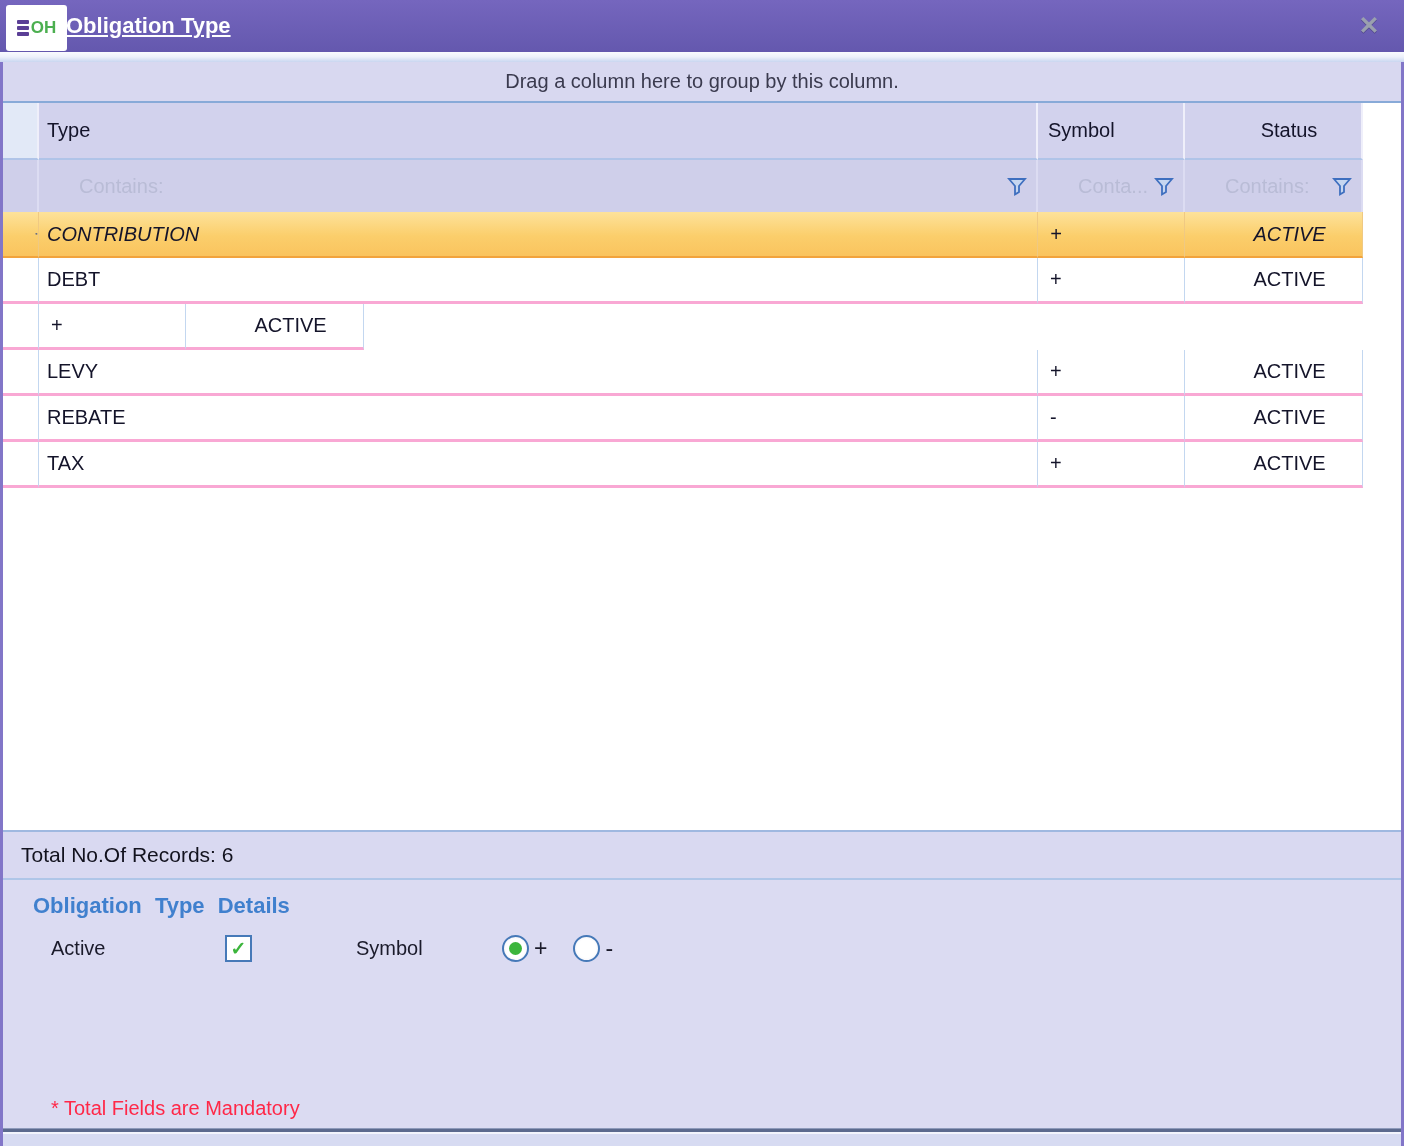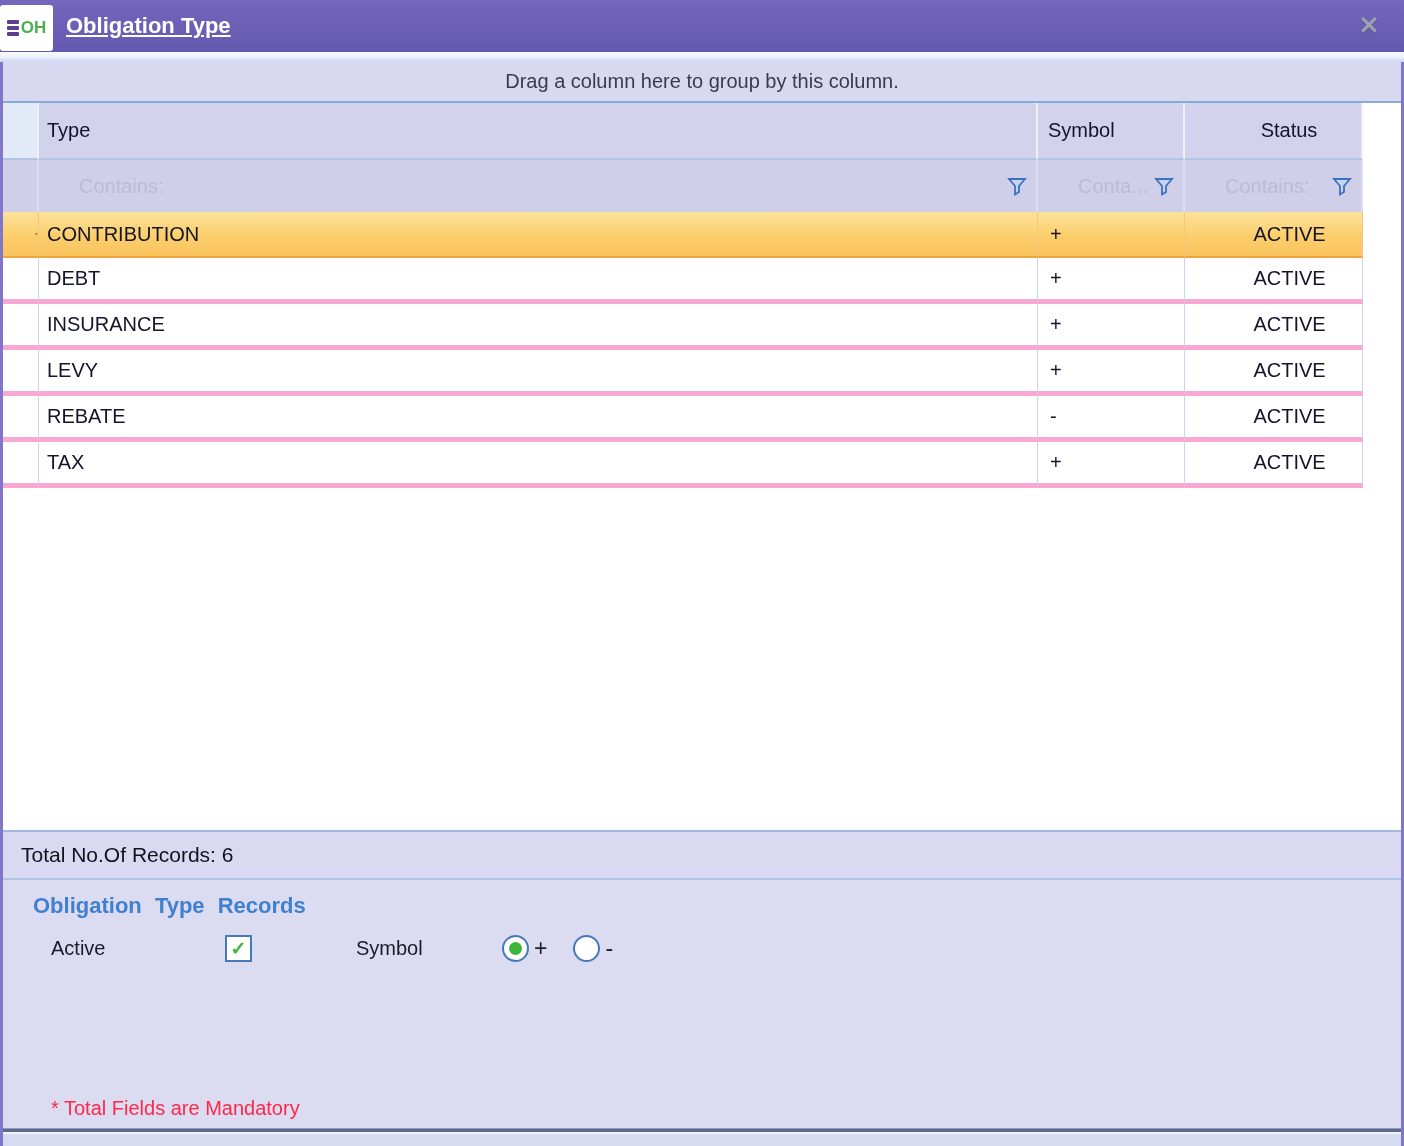--- a/index.html
+++ b/index.html
@@ -2,21 +2,21 @@
 <html><head>
 <meta charset="utf-8">
 <style>
   * { margin:0; padding:0; box-sizing:border-box; }
   html,body { width:1404px; height:1146px; font-family:"Liberation Sans", sans-serif; background:#DBDBF2; }
 
   .dialog { position:relative; width:1404px; height:1146px; background:#DBDBF2; overflow:hidden; }
 
   
   .titlebar { position:relative; height:52px; background:linear-gradient(#7566BE,#6458AE); display:flex; align-items:center; }
-  .logo { position:absolute; left:0; top:5px; width:53px; height:46px; background:#fff; border-radius:3px;
+  .logo { position:absolute; left:6px; top:5px; width:61px; height:46px; background:#fff; border-radius:3px;
           display:flex; align-items:center; justify-content:center; gap:2px; }
   .logo-bars { display:flex; flex-direction:column; gap:2px; }
   .logo-bars i { display:block; width:12px; height:4px; background:#5B3F96; border-radius:1px; }
   .logo-text { color:#4CAF50; font-weight:bold; font-size:17px; letter-spacing:0; }
   .title { margin-left:66px; color:#FFFFFF; font-size:22px; font-weight:bold;text-decoration:underline; }
   .close { position:absolute; right:20px; top:10px; width:30px; height:30px; text-align:center; line-height:30px;
            color:#9AA0AE; font-size:25px; font-weight:bold; cursor:pointer; text-shadow:0 1px 0 #52488E; }
 
   .topstrip { height:10px; background:linear-gradient(#FAFBFF 0%, #EDF1FB 50%, #C9D6F0 100%); }
 
@@ -41,27 +41,27 @@
   .theader .type { padding-left:8px; }
   .theader .sym { padding-left:10px; }
   .theader .stat { justify-content:center; }
 
   .tfilter { height:52px; }
   .tfilter .cell { background:#CFCFEA; border-right:2px solid #DCDCF2; display:flex; align-items:center; }
   .tfilter .fph { color:#B9BCD6; font-size:20px; flex:1; padding-left:8px; overflow:hidden; text-overflow:ellipsis; }
   .tfilter .ficon { flex:none; margin-right:8px; cursor:pointer; }
 
   .trow { height:46px; }
-  .trow .cell { background:#FFFFFF; border-right:1px solid #C3D7F0; border-bottom:5px solid #f9a8d4;
+  .trow .cell { background:#FFFFFF; border-right:1px solid #C3D7F0; border-bottom:3px solid #f9a8d4;
                 display:flex; align-items:center; font-size:20px; color:#14142A; }
   .trow .ind { justify-content:center; }
   .trow .type { padding-left:8px; }
   .trow .sym { padding-left:12px; }
   .trow .stat { justify-content:center; }
-  .trow.sel .cell { background:linear-gradient(#FDE29A 0%, #FBCE6B 55%, #FAC45E 100%); border-bottom:2px solid #F2A33C; border-right:1px solid #EFC983; }
+  .trow.sel .cell { background:linear-gradient(#FDE29A 0%, #FBCE6B 55%, #FAC45E 100%); border-bottom:2px solid #F2A33C; border-right:1px solid #EFC983;font-style:italic; }
   .filler { flex:1; background:#FFFFFF; }
 
   
   .records { height:48px; background:#D9D9F1; border-bottom:2px solid #AFC6E8; display:flex; align-items:center; }
   .records span { margin-left:18px; font-size:21px; color:#12121E; }
 
   
   .details { height:160px; background:#DBDBF2; padding-top:8px; }
   .sec-title { margin-left:30px; height:36px; line-height:36px; color:#4080CE; font-size:22px; font-weight:bold; word-spacing:7px; }
   .form-row { display:flex; align-items:center; height:44px; padding-left:48px; }
@@ -164,21 +164,20 @@
 
       <div class="row trow">
         <div class="cell ind"></div>
         <div class="cell type">DEBT</div>
         <div class="cell sym">+</div>
         <div class="cell stat">ACTIVE</div>
       </div>
 
       <div class="row trow">
         <div class="cell ind"></div>
-        <div class="cell type">INSURANCE</div>
         <div class="cell sym">+</div>
         <div class="cell stat">ACTIVE</div>
       </div>
 
       <div class="row trow">
         <div class="cell ind"></div>
         <div class="cell type">LEVY</div>
         <div class="cell sym">+</div>
         <div class="cell stat">ACTIVE</div>
       </div>
@@ -198,21 +197,21 @@
       </div>
 
       <div class="filler"></div>
     </div>
 
     <div class="records">
       <span>Total No.Of Records: 6</span>
     </div>
 
     <div class="details">
-      <div class="sec-title">Obligation Type Records</div>
+      <div class="sec-title">Obligation Type Details</div>
 
 
       <div class="form-row2">
         <span class="lblbox">
           <span class="lbl">Active</span>
         </span>
         <span class="checkbox">
           <span class="check">✓</span>
         </span>
         <span class="lbl sym-lbl">Symbol</span>

